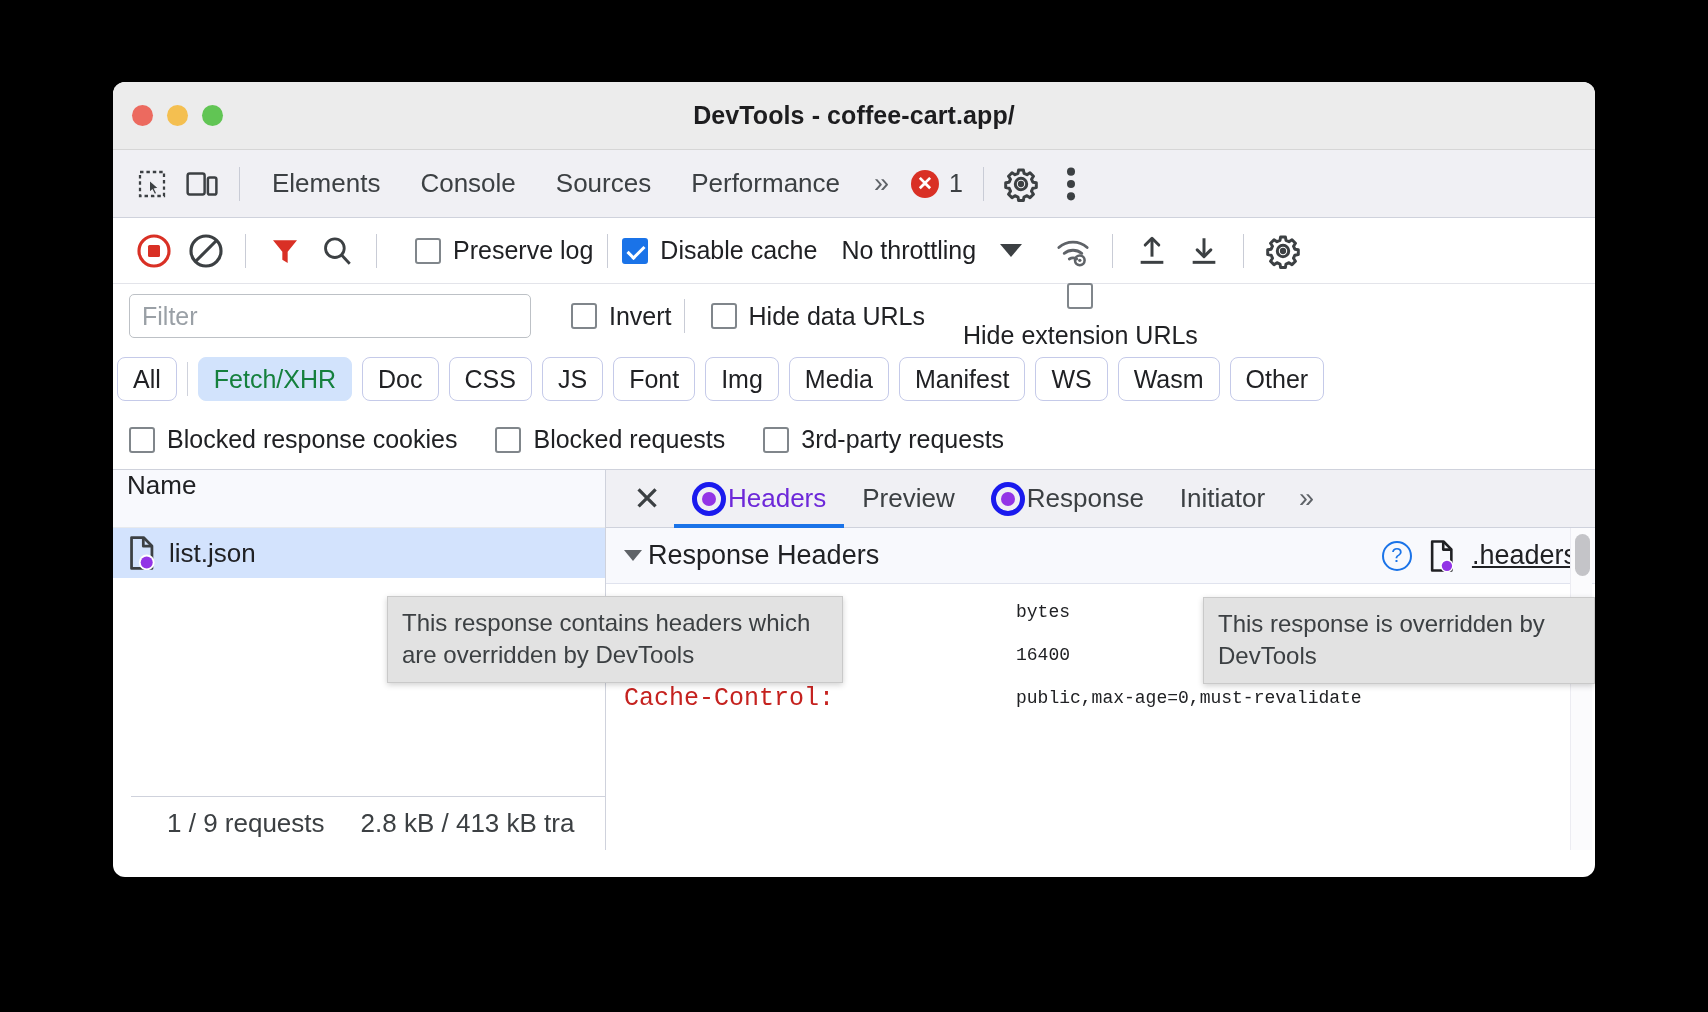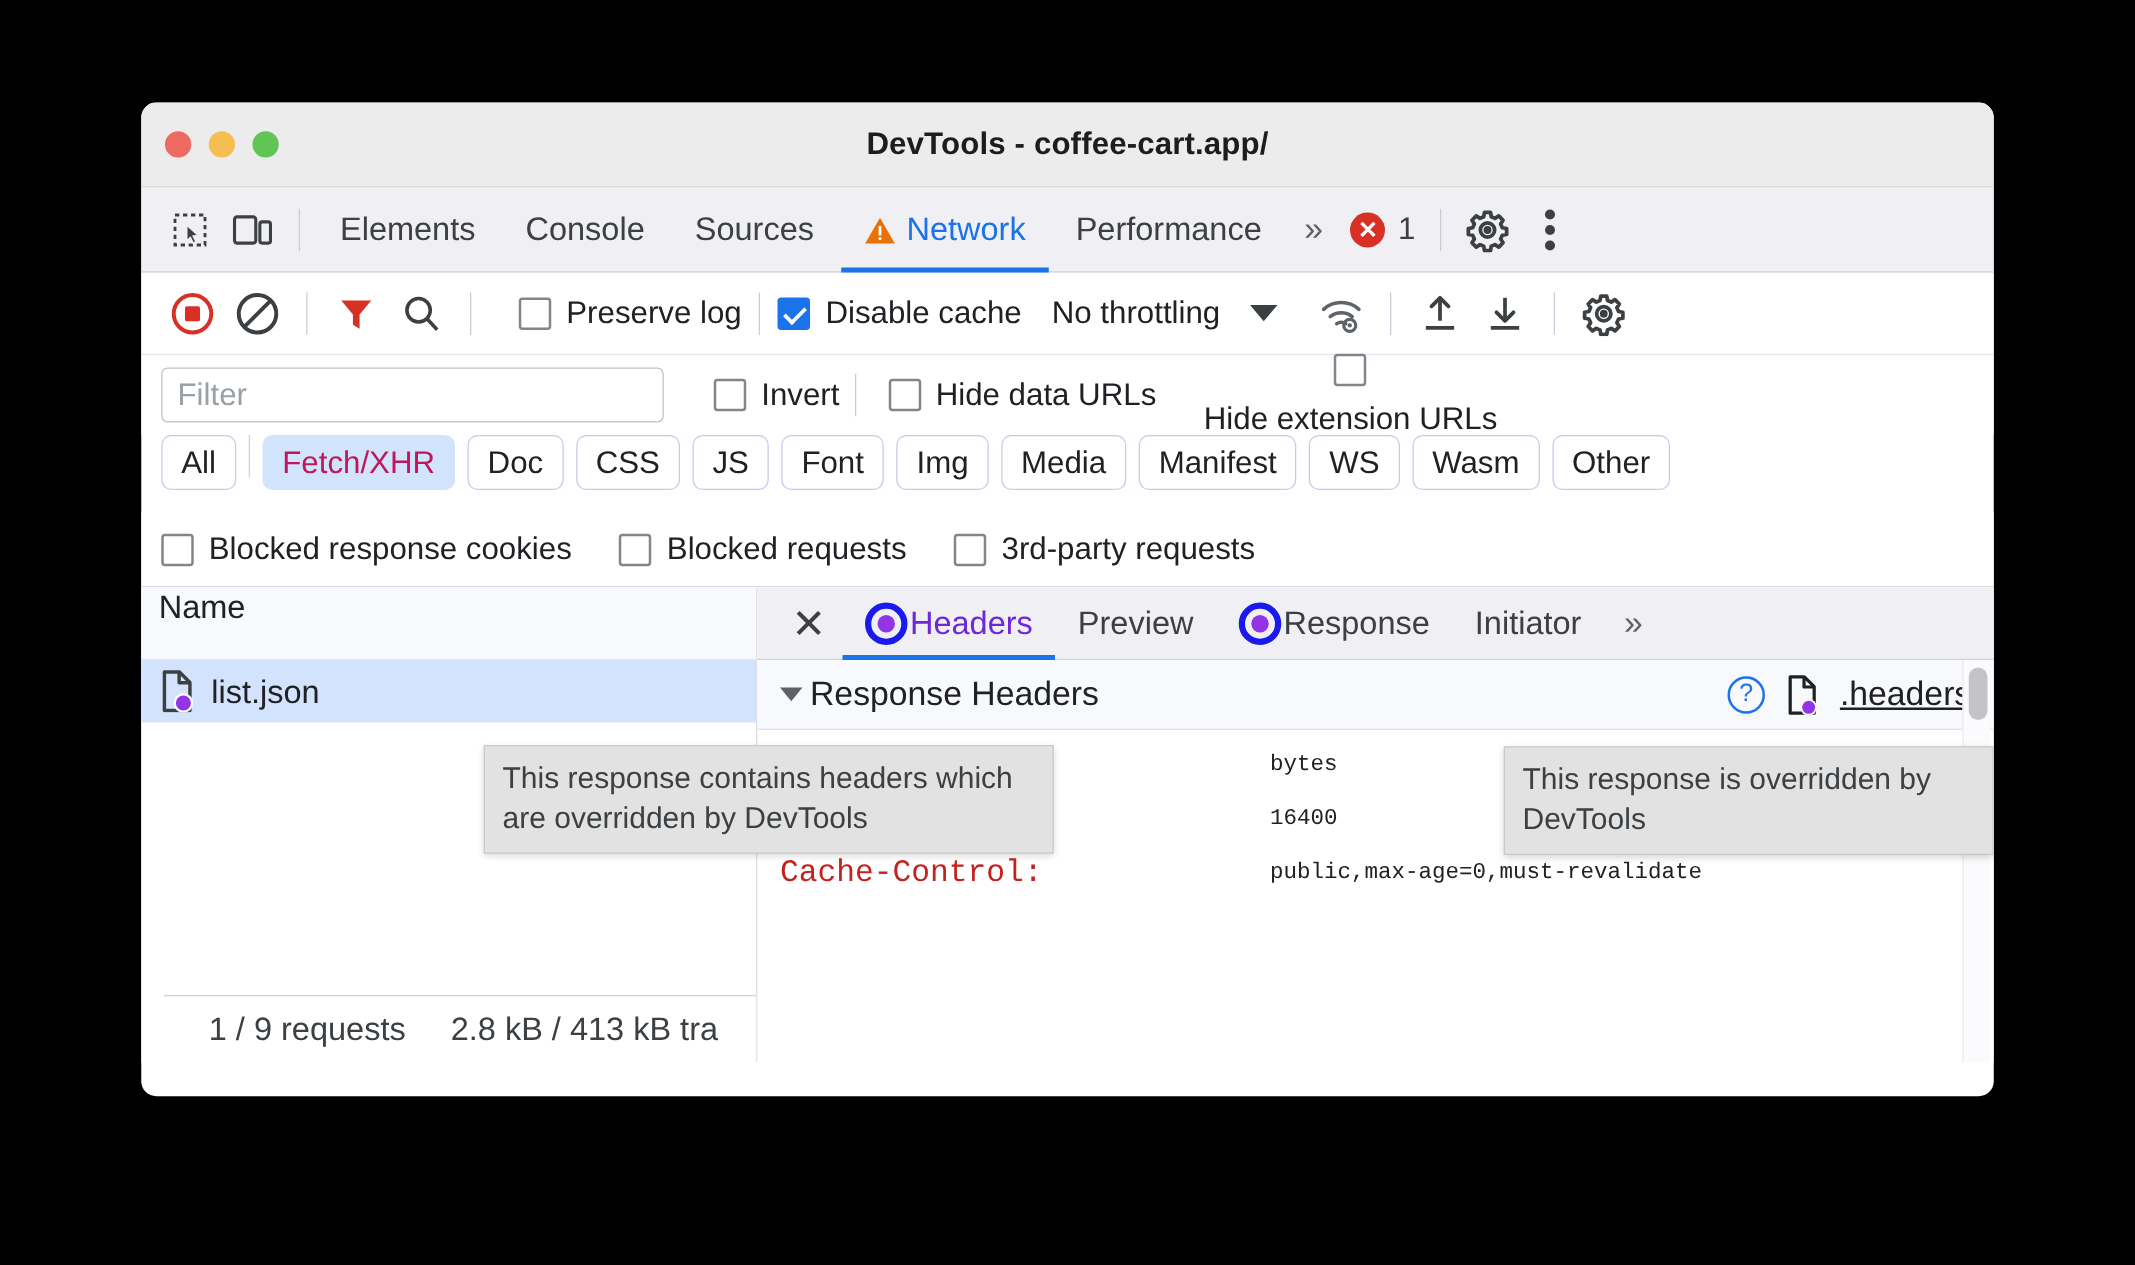--- a/index.html
+++ b/index.html
@@ -126,29 +126,29 @@
   .filter-input {
     width: 402px; height: 44px;
     border: 1.6px solid #bdc1c6; border-radius: 5px;
     padding: 0 12px; font-size: 25px; color: #202124;
     font-family: "Liberation Sans", sans-serif;
     background: #fff; outline: none;
   }
   .filter-input::placeholder { color: #9aa0a6; }
 
   
-  .chip-row { height: 62px; display: flex; padding: 0 16px; gap: 10px; }
+  .chip-row { height: 62px; display: flex; align-items: center; padding: 0 4px; gap: 10px; }
   .chip {
     height: 44px; padding: 0 15px;
     display: flex; align-items: center;
     border: 1.6px solid #c5cae9; border-radius: 8px;
     font-size: 25px; color: #202124; background: #fff;
     white-space: nowrap;
   }
-  .chip.sel { background: #d2e3fc; border-color: #d2e3fc; color: #be185d; }
+  .chip.sel { background: #d2e3fc; border-color: #d2e3fc; color: #15803d; }
   .chip-sep { width: 1px; height: 34px; background: #cfd2dc; }
 
   
   .blocked-row {
     height: 60px; display: flex; align-items: center;
     padding: 0 16px; gap: 38px; background: #fff;
     border-bottom: 1px solid #cfd2dc;
   }
 
   
@@ -306,30 +306,20 @@
     <div class="vsep"></div>
 
     <div class="dt-tab">
       <span>Elements</span>
     </div>
     <div class="dt-tab">
       <span>Console</span>
     </div>
     <div class="dt-tab">
       <span>Sources</span>
-    </div>
-    <div class="dt-tab active">
-      <span>
-        <svg width="26" height="24" viewBox="0 0 24 22">
-          <path d="M12 2L23 21H1z" fill="#e8710a"></path>
-          <rect x="11" y="8" width="2" height="7" fill="#fff"></rect>
-          <rect x="11" y="16.4" width="2" height="2" fill="#fff"></rect>
-        </svg>
-      </span>
-      <span>Network</span>
     </div>
     <div class="dt-tab">
       <span>Performance</span>
     </div>
 
     <div class="chev2">»</div>
 
     <div class="errbadge">
       <span class="err-circle">✕</span>
       <span class="err-count">1</span>

